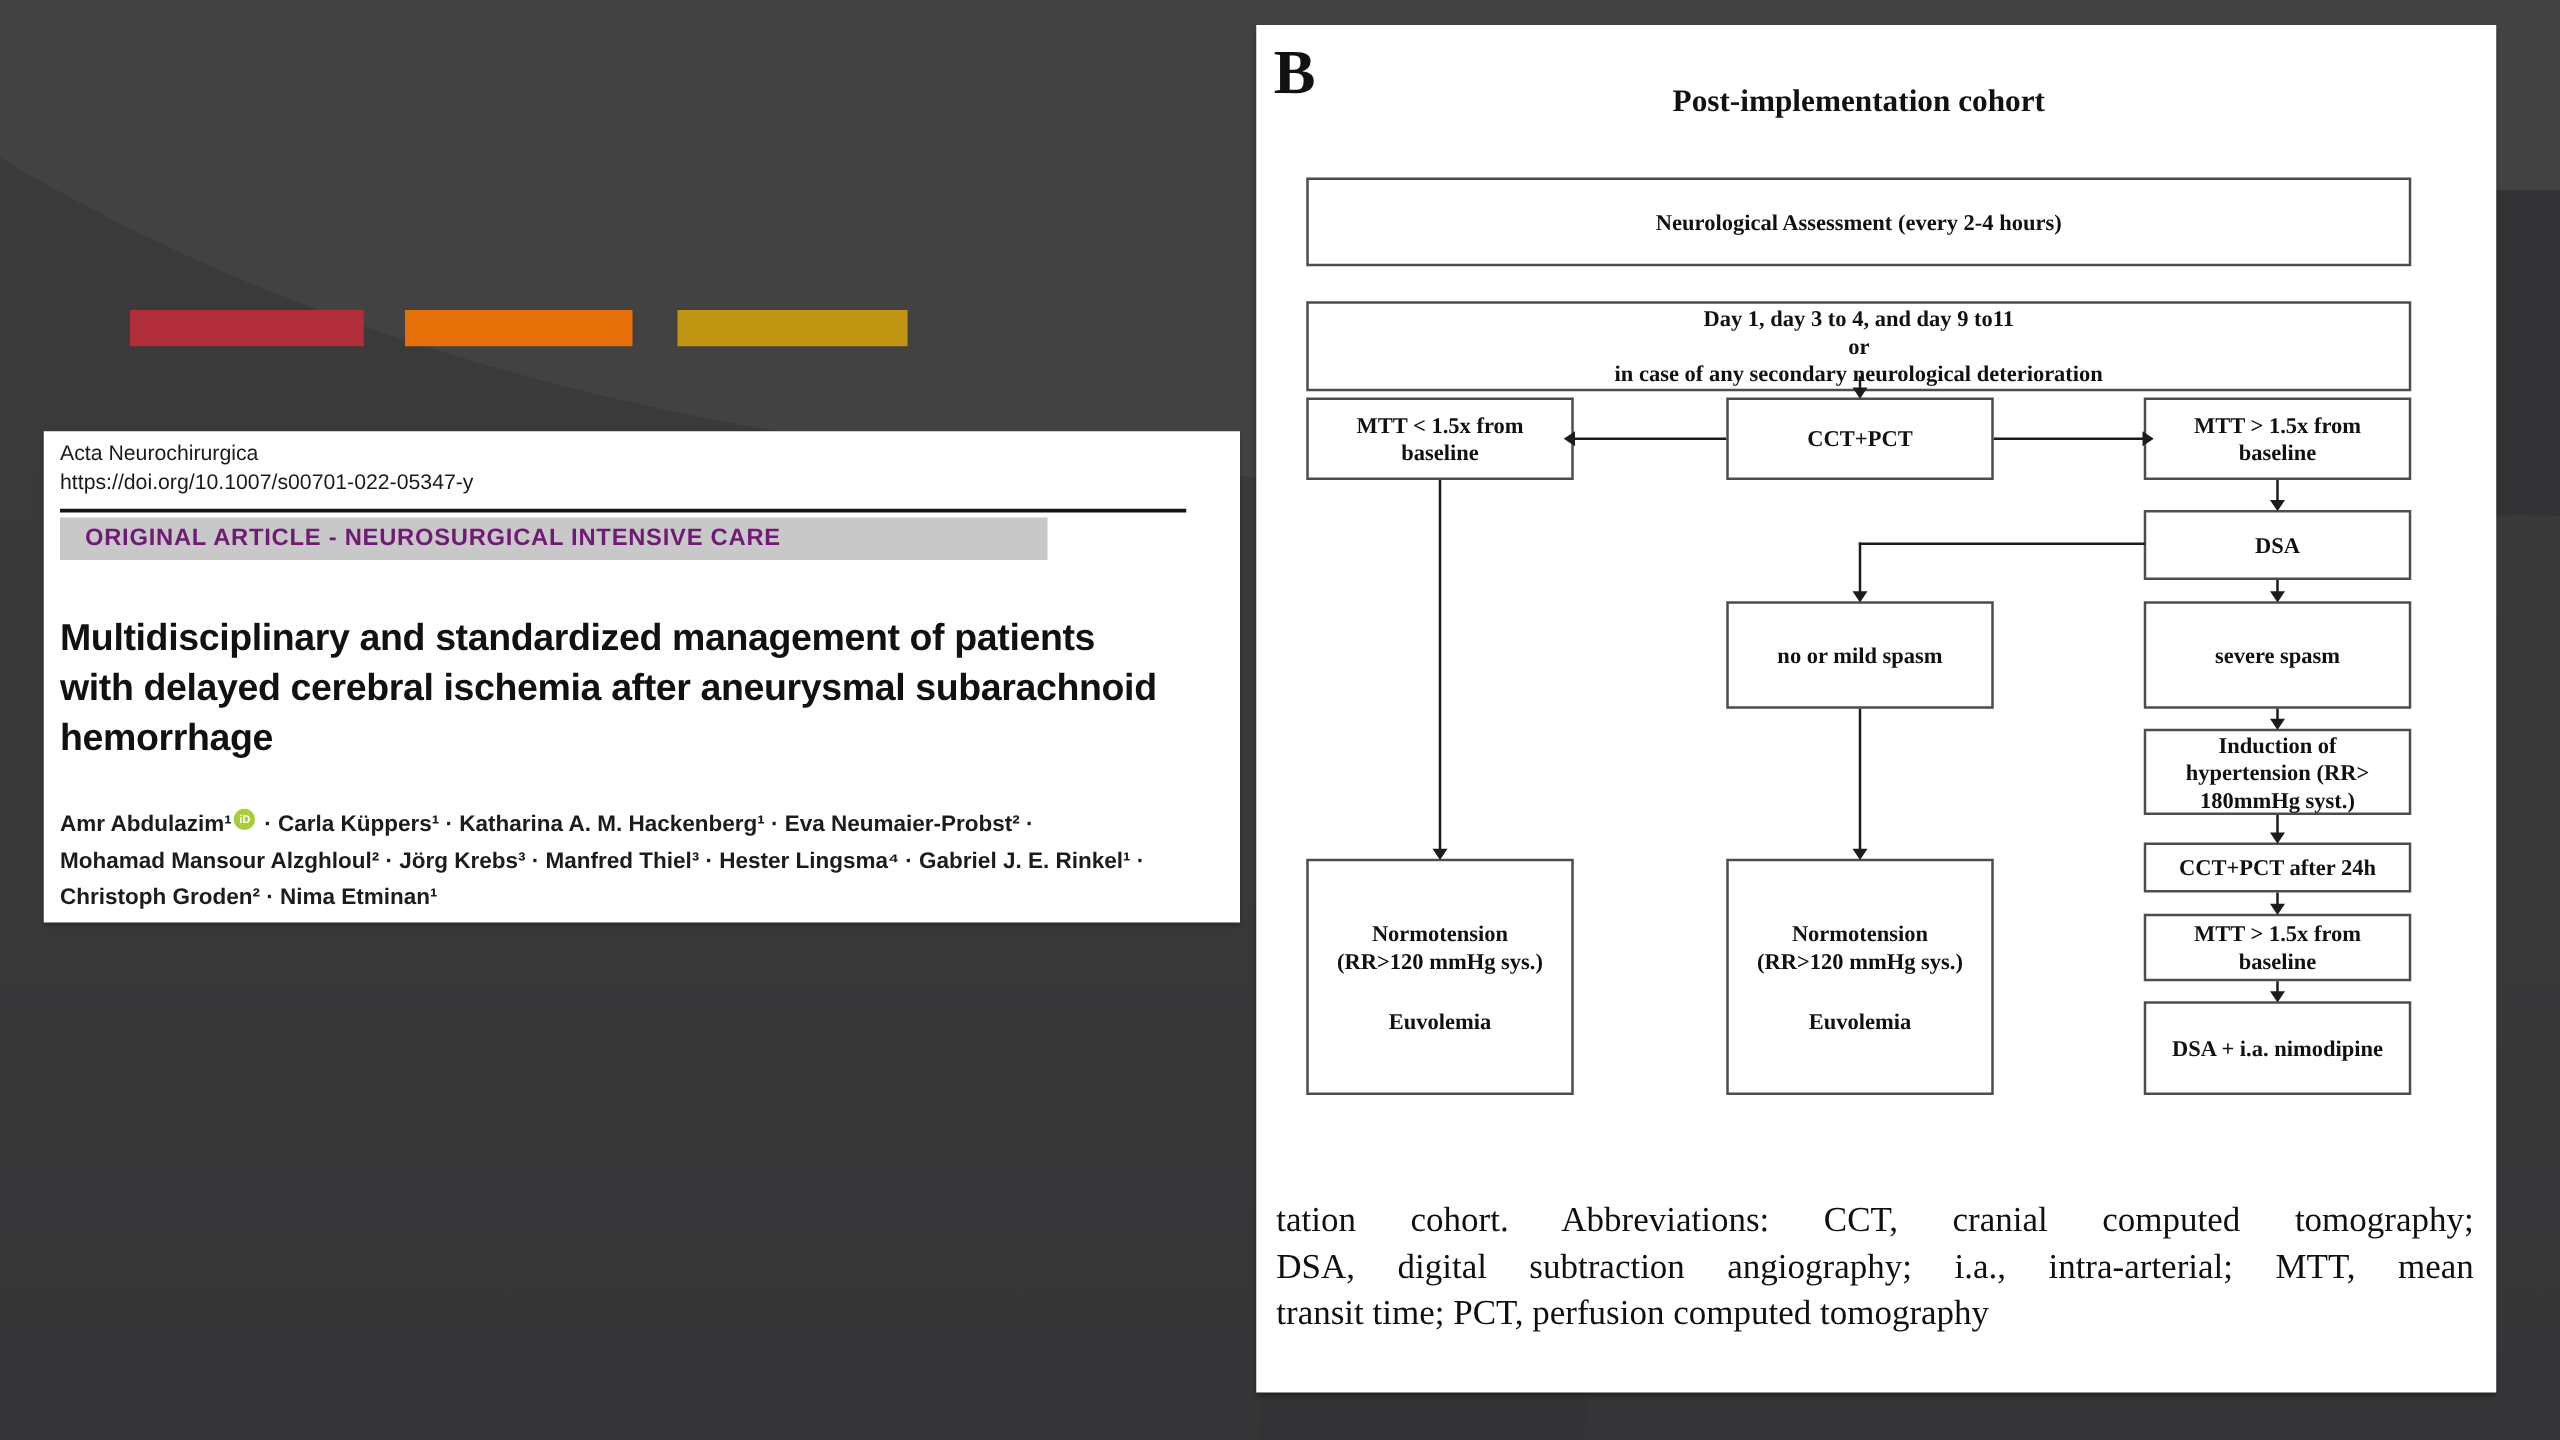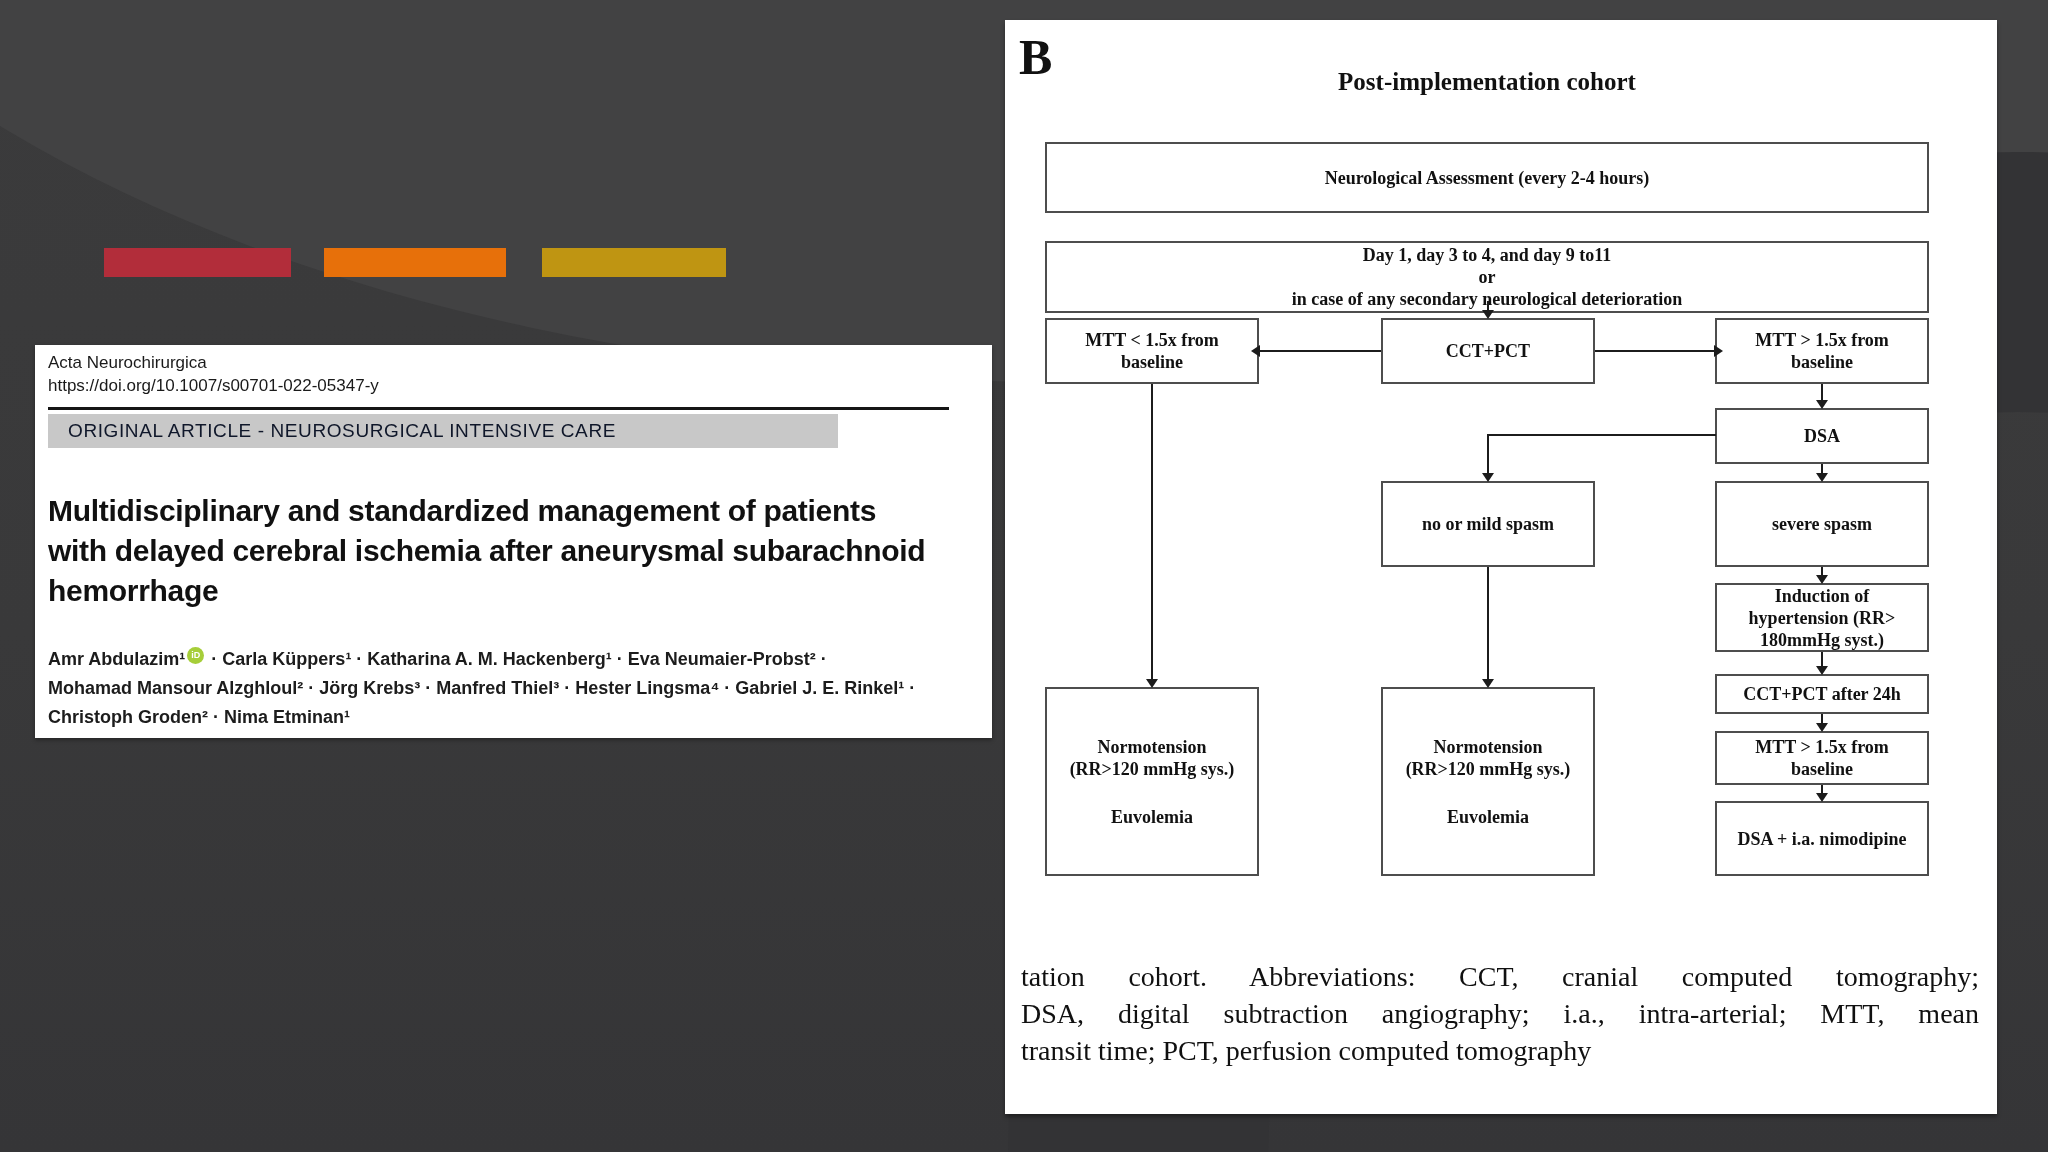--- a/index.html
+++ b/index.html
@@ -32,21 +32,21 @@
     padding-left:30px;
   }
   .journal-name{position:absolute;left:13px;top:8px;font-size:17px;}
   .doi-line{position:absolute;left:13px;top:31px;font-size:17px;}
   .header-rule{position:absolute;left:13px;top:62px;width:901px;height:3px;background:#151515;}
   .section-banner{
     position:absolute;left:13px;top:69px;width:790px;height:34px;
     background:#c8c8c8;display:flex;align-items:center;
   }
   .section-banner span{
-    padding-left:20px;font-size:19px;font-weight:normal;letter-spacing:.6px;color:#0f172a;
+    padding-left:20px;font-size:19px;font-weight:bold;letter-spacing:.6px;color:#701a75;
   }
   .paper-title{position:absolute;left:13px;top:146px;font-size:30px;font-weight:bold;
     line-height:40px;letter-spacing:-.3px;color:#111;}
   .paper-authors{position:absolute;left:13px;top:300px;font-size:18px;font-weight:bold;
     line-height:29px;color:#1c1c1c;}
   .orcid-badge{
     display:inline-block;width:17px;height:17px;border-radius:50%;
     background:#a6ce39;color:#fff;font-size:9px;font-weight:bold;
     text-align:center;line-height:17px;vertical-align:super;margin:0 2px;
   }

